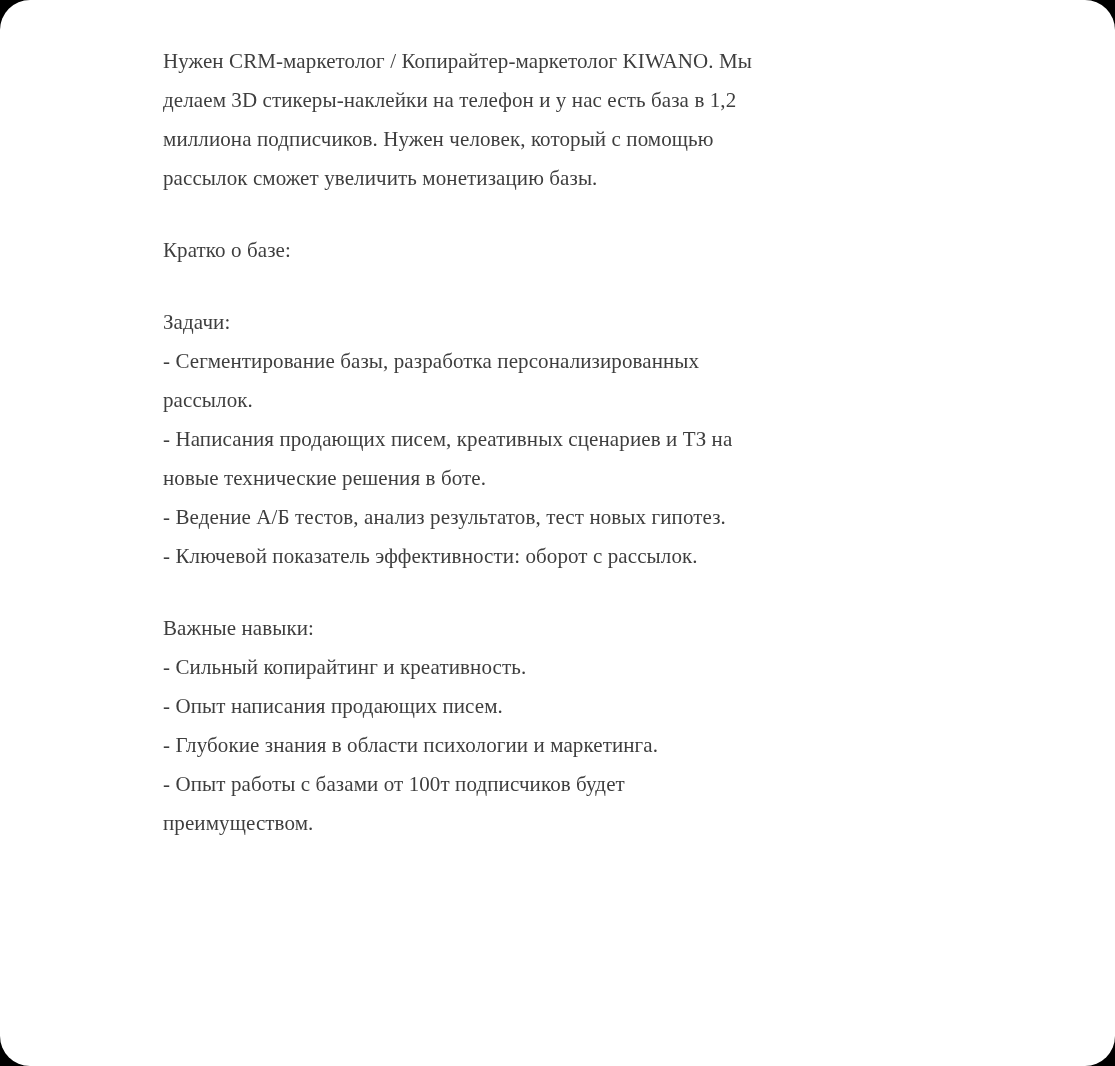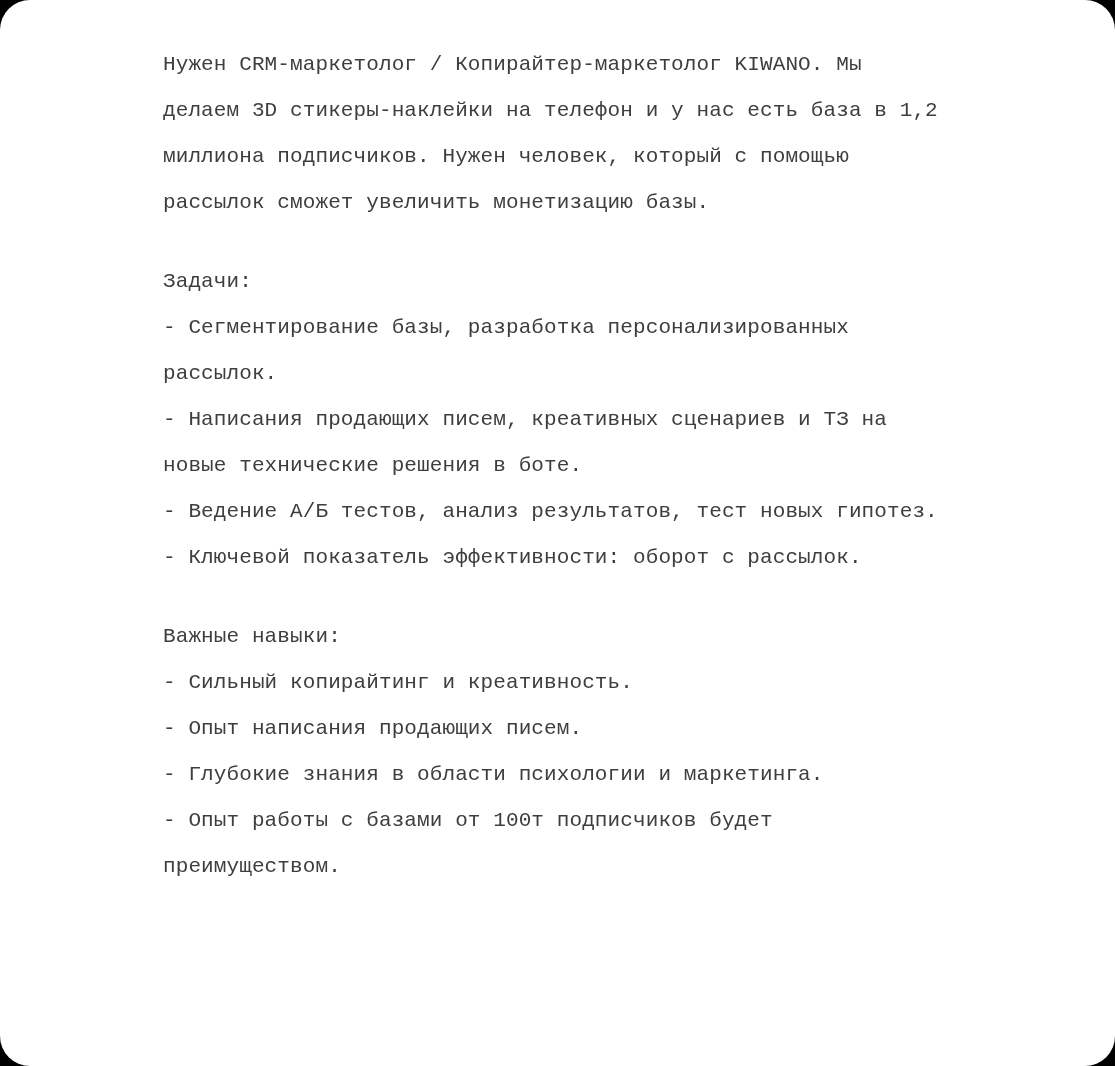--- a/index.html
+++ b/index.html
@@ -16,43 +16,44 @@
     width: 1115px;
     height: 1066px;
     background: #ffffff;
     border-radius: 30px;
     box-sizing: border-box;
     overflow: hidden;
   }
   .content {
     box-sizing: border-box;
     padding: 42px 80px 0 163px;
-    font-family: Liberation Mono, monospace;
+    font-family: Liberation Serif, serif;
     font-size: 21px;
-    line-height: 46px;
+    line-height: 39px;
     color: #3e3e3e;
     letter-spacing: 0.1px;
   }
   .content p {
     margin: 0 0 33px 0;
     white-space: pre-line;
   }
   .content p:last-child {
     margin-bottom: 9px;
   }
 </style>
 </head>
 <body>
 
 <main class="page">
   <article class="content">
     <p>Нужен CRM-маркетолог / Копирайтер-маркетолог KIWANO. Мы
 делаем 3D стикеры-наклейки на телефон и у нас есть база в 1,2
 миллиона подписчиков. Нужен человек, который с помощью
 рассылок сможет увеличить монетизацию базы.</p>
+    <p>Кратко о базе:</p>
     <p>Задачи:
 - Сегментирование базы, разработка персонализированных
 рассылок.
 - Написания продающих писем, креативных сценариев и ТЗ на
 новые технические решения в боте.
 - Ведение А/Б тестов, анализ результатов, тест новых гипотез.
 - Ключевой показатель эффективности: оборот с рассылок.</p>
     <p>Важные навыки:
 - Сильный копирайтинг и креативность.
 - Опыт написания продающих писем.

